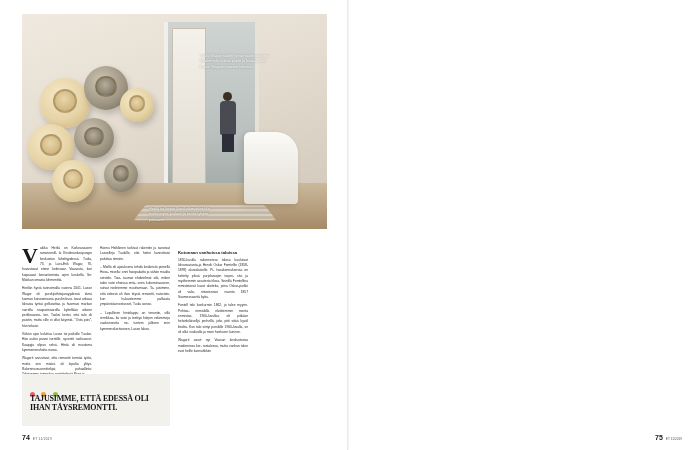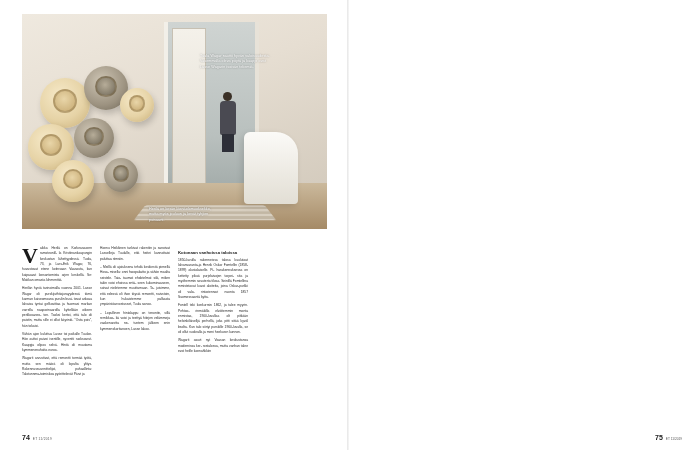--- a/index.html
+++ b/index.html
@@ -265,20 +265,28 @@
         <p>– Lopullinen hintalappu on tenontin, sillä remikkoa- kä voisi ja teettyä hitejen velämmeja vaakenarotta ne- tuntem jälkeen enin kymmenskoritanoen, Lasse lakoo.</p>
       </div>
       <div class="col" id="col3">
         <div class="subhead">Kotonaan vanhoissa taloissa</div>
         <p>1850-luvulla rakenneissa talosa kuulutaut lalvanvaranta-ja Henrik Oskar Fomtellin (1858-1899) alustalaiselle. Pi- harakennuksessa on kettetty pikuä purjelaivojen tarpei- sita ja myöhemmin savuterta tilvaa. Seinillä Fomtellina mmistetavat kuvat aloitetta, joina Oskar-purkki oli valo- rintariennari nuonta 1857 Suomessaantä kytta.</p>
         <p>Fontell teki konkurrsin 1862, ja talee myyrin. Pehtoo- rinmäkilla elvättemmin monta enmistaa, 1900-luvullaa olt pitkään helsinkiläiselljä perhellä, joka pitti sitää kyväl bsolta. Kun talo siirtyi purskille 1960-luvulla, se oli ollut vuokralla ja meni heeluvon kunnon.</p>
         <p>Wågarit asuvt nyt Vaasan keskustansa modernissa ker- rostalossa, mutta vanhan talee evat heille kannahkkiin</p>
       </div>
       <div class="col" id="col4"></div>
 
+      <div class="pullquote">
+        <div class="pq-dots">
+          <span class="pq-dot" style="background:#e4626f"></span>
+          <span class="pq-dot" style="background:#f0a23c"></span>
+          <span class="pq-dot" style="background:#8cc152"></span>
+        </div>
+        <div class="pq-text">TAJUSIMME, ETTÄ EDESSÄ OLI IHAN TÄYSREMONTTI.</div>
+      </div>
     </div>
 
     <div class="folio-left">
       <span>74</span><span class="issue">ET 11/2019</span>
     </div>
   </div>
 
   <div class="page" id="page-right">
 
     <div class="folio-right">

